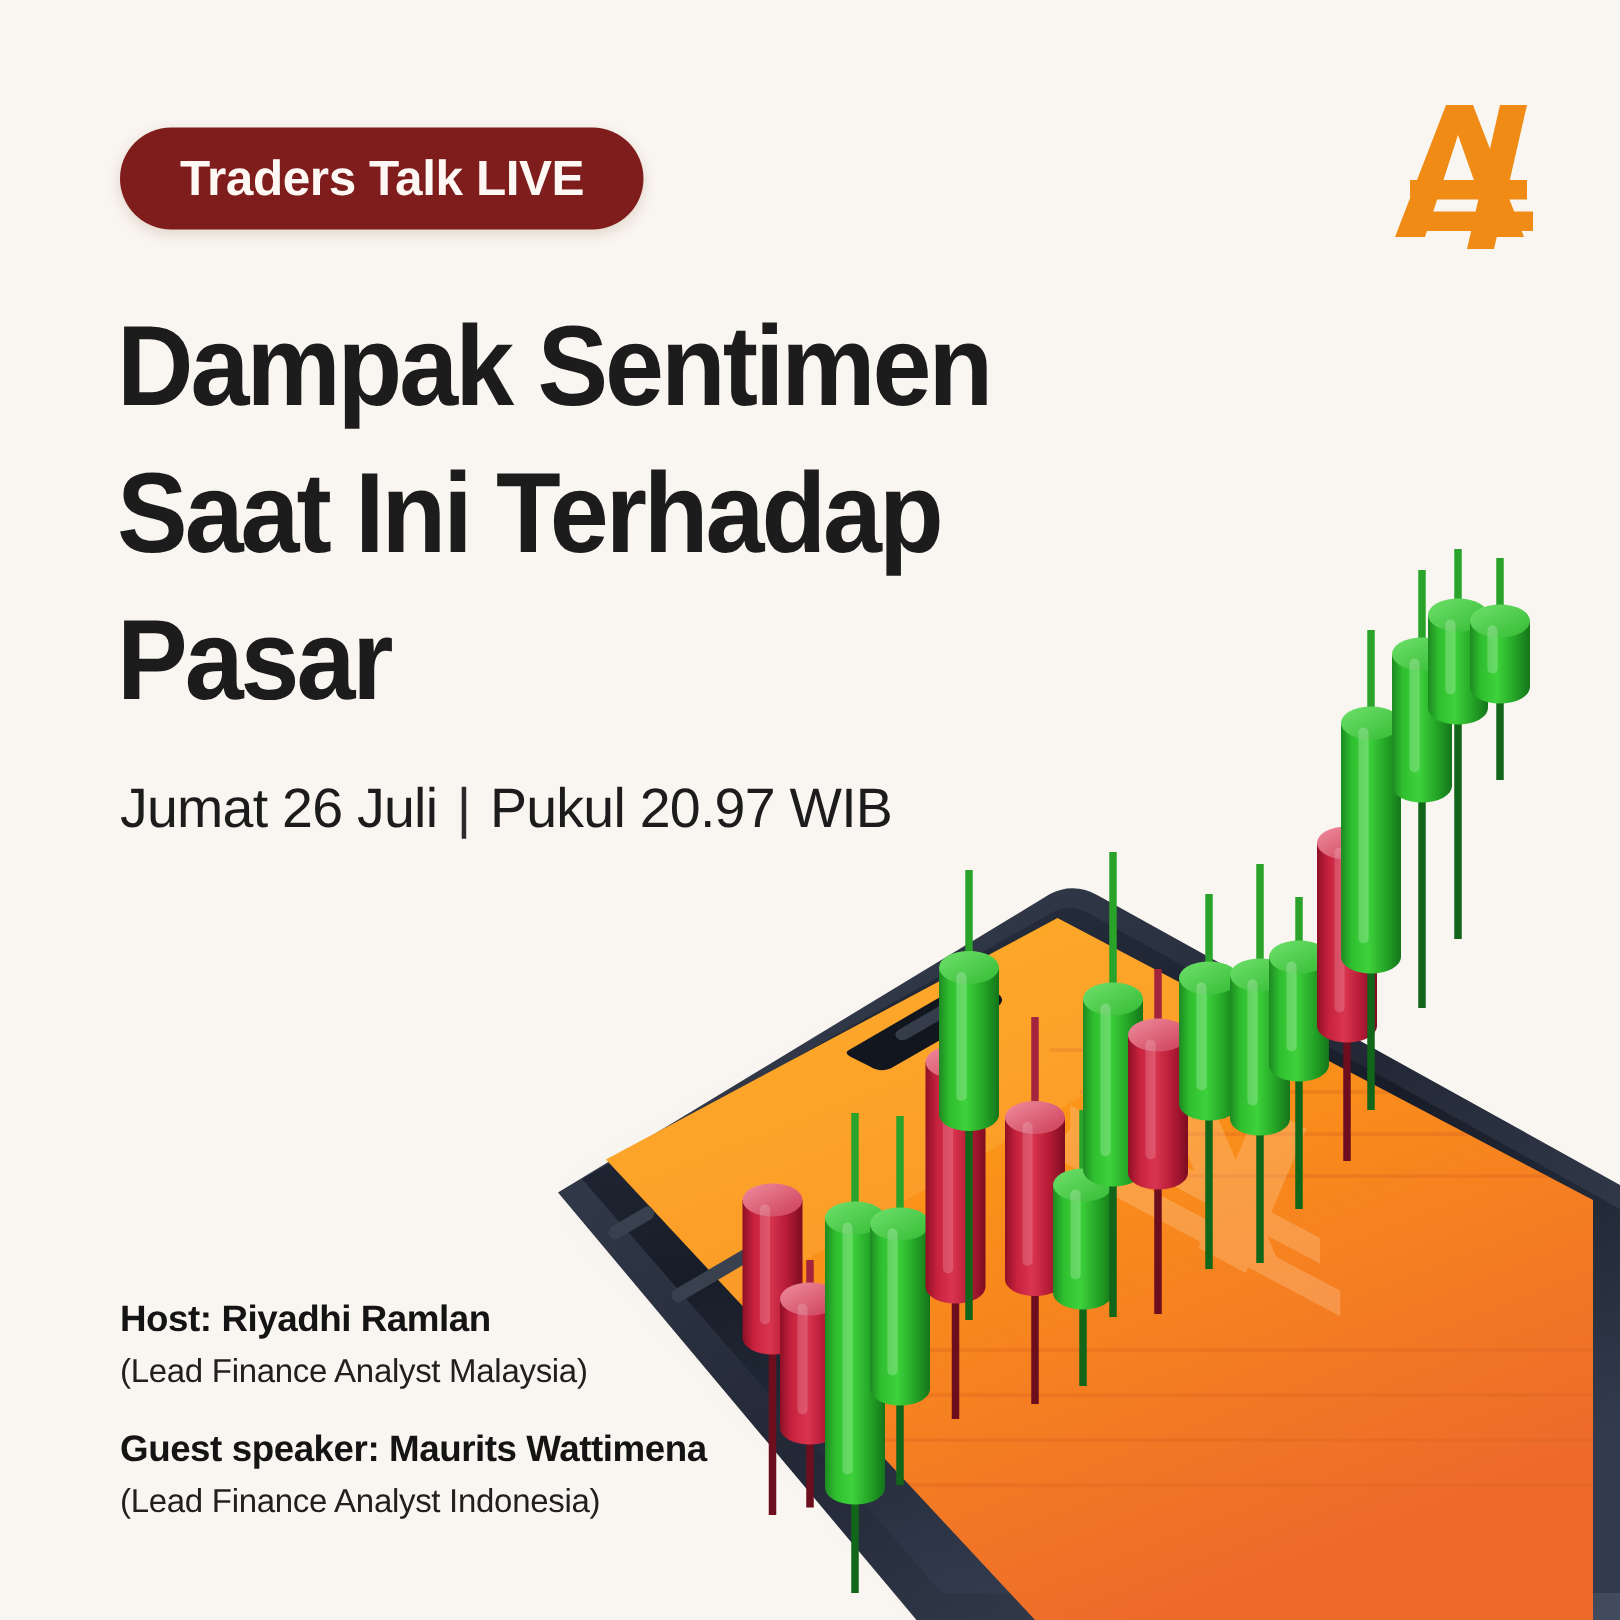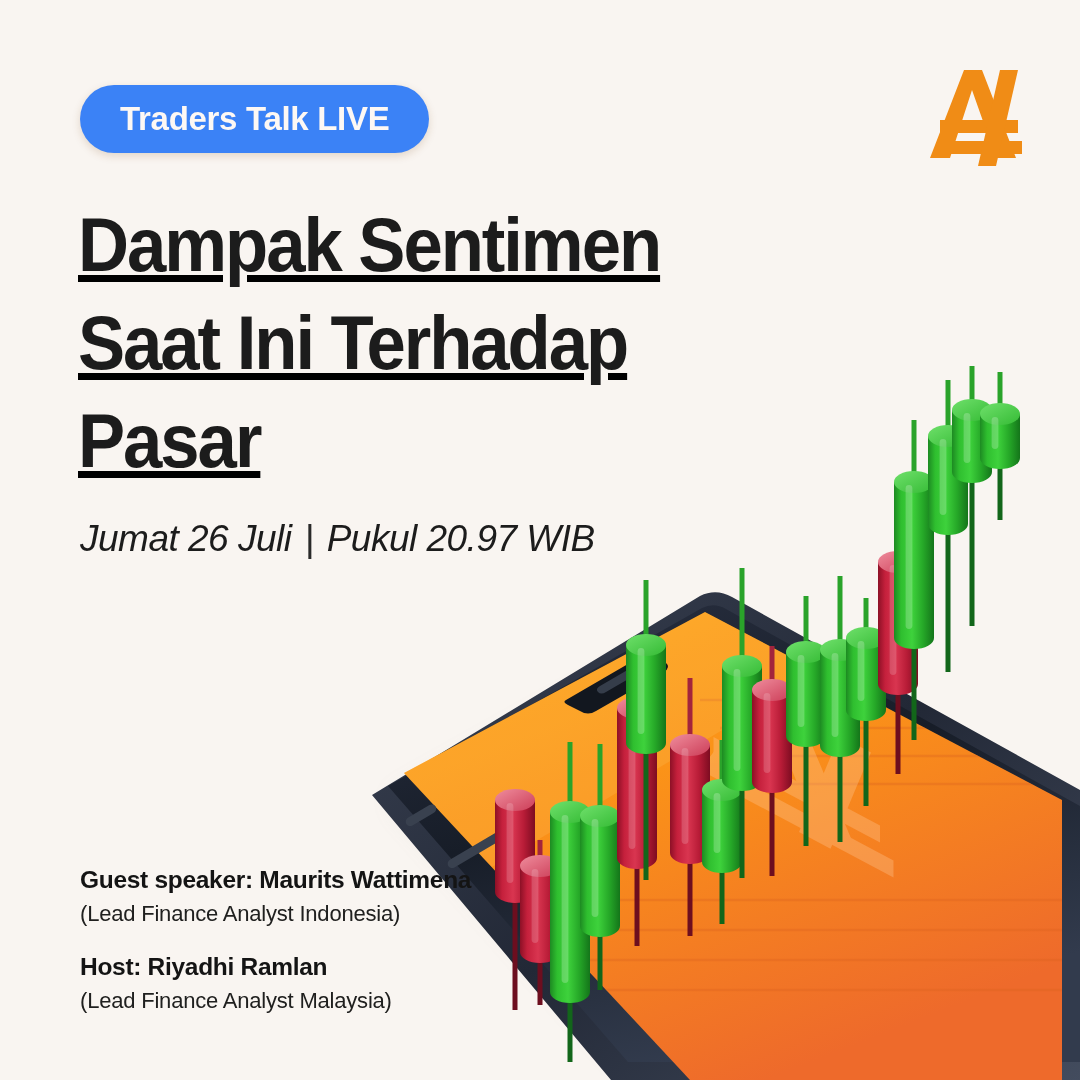--- a/index.html
+++ b/index.html
@@ -25,21 +25,21 @@
 
   
   #live-badge {
     position: absolute;
     left: 80px;
     top: 85px;
     height: 68px;
     padding: 0 40px;
     display: flex;
     align-items: center;
-    background: #3b82f6;
+    background: #7f1d1d;
     border-radius: 36px;
     box-shadow: 0 3px 9px rgba(120, 70, 20, 0.18);
     z-index: 40;
   }
   #live-badge .badge-text {
     color: #fdf8f4;
     font-size: 33px;
     font-weight: bold;
     letter-spacing: -0.3px;
     white-space: nowrap;
@@ -55,21 +55,20 @@
     z-index: 40;
   }
 
   
   #headline {
     position: absolute;
     left: 78px;
     top: 196px;
     z-index: 40;
     width: 700px;
-    text-decoration: underline;
   }
   #headline .hl-line {
     display: block;
     color: #1c1c1c;
     font-size: 76px;
     line-height: 98px;
     font-weight: bold;
     letter-spacing: -2.2px;
     transform: scaleX(0.93);
     transform-origin: left center;
@@ -81,21 +80,20 @@
     position: absolute;
     left: 80px;
     top: 518px;
     z-index: 40;
     display: flex;
     align-items: baseline;
     color: #1c1c1c;
     font-size: 37px;
     letter-spacing: -0.5px;
     white-space: nowrap;
-    font-style: italic;
   }
   #date-line .sep {
     display: inline-block;
     margin: 0 13px;
     color: #2a2a2a;
     font-weight: 300;
   }
 
   
   #credits {
@@ -382,22 +380,22 @@
   </h1>
 
   <div id="date-line">
     <span>Jumat 26 Juli</span>
     <span class="sep">|</span>
     <span>Pukul 20.97 WIB</span>
   </div>
 
   <div id="credits">
     <div class="credit-block">
+      <span class="credit-name">Host: Riyadhi Ramlan</span>
+      <span class="credit-role">(Lead Finance Analyst Malaysia)</span>
+    </div>
+    <div class="credit-block">
       <span class="credit-name">Guest speaker: Maurits Wattimena</span>
       <span class="credit-role">(Lead Finance Analyst Indonesia)</span>
     </div>
-    <div class="credit-block">
-      <span class="credit-name">Host: Riyadhi Ramlan</span>
-      <span class="credit-role">(Lead Finance Analyst Malaysia)</span>
-    </div>
   </div>
 
 </div>
 
 </body></html>

